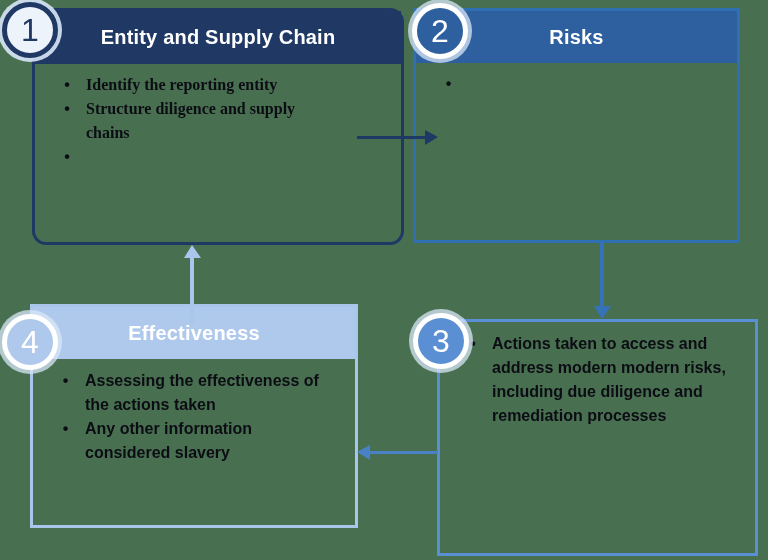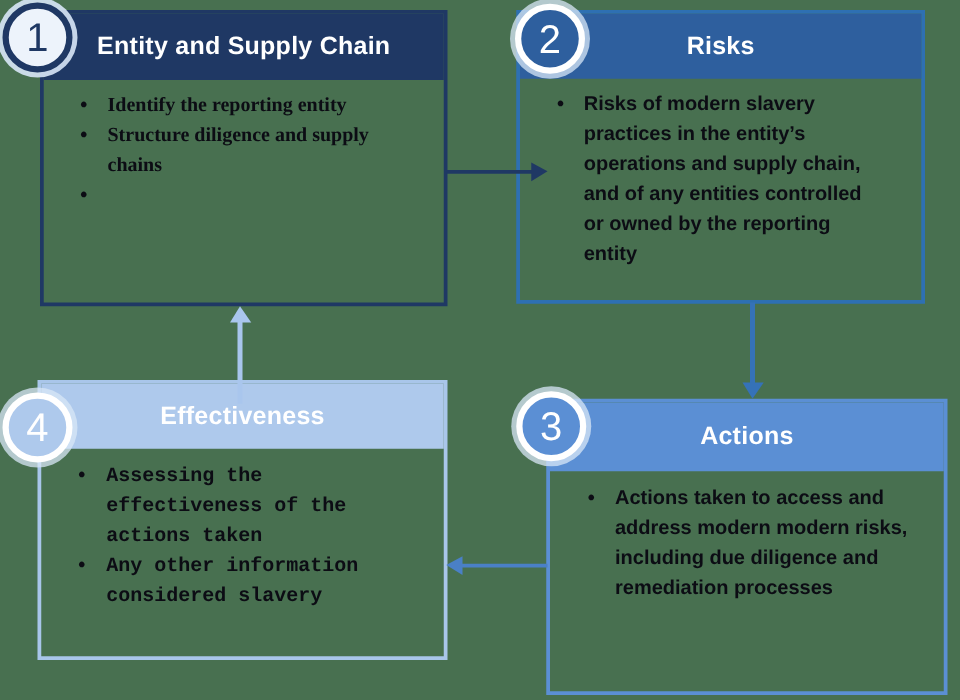--- a/index.html
+++ b/index.html
@@ -41,21 +41,21 @@
     align-items: flex-start;
     color: #0c0c14;
     font-weight: bold;
     font-size: 16px;
     line-height: 24px;
   }
   .dot { flex: 0 0 auto; text-align: center; }
   .btxt { flex: 0 0 auto; }
 
   
-  .box1 { left: 32px; top: 8px;  width: 326px; height: 237px; border-color: #1F3864; }
+  .box1 { left: 32px; top: 8px;  width: 372px; height: 237px; border-color: #1F3864; border-radius: 14px; }
   .box1 .hdr { height: 53px; background: #1F3864; }
   .box1 li { padding-left: 13px; }
   .box1 .dot { width: 38px; }
   .box1 .btxt { width: 235px; font-family: Liberation Serif, serif; }
 
   
   .box2 { left: 413px; top: 8px; width: 327px; height: 235px; border-color: #2E70B2; }
   .box2 .hdr { height: 52px; background: #2E5F9E; }
   .box2 li { padding-left: 14px; }
   .box2 .dot { width: 37px; }
@@ -68,21 +68,21 @@
   .box3 li { padding-left: 14px; }
   .box3 .dot { width: 38px; }
   .box3 .btxt { width: 240px; }
 
   
   .box4 { left: 30px; top: 304px; width: 328px; height: 224px; border-color: #A9C6EA; }
   .box4 .hdr { height: 52px; background: #AEC9EC; }
   .box4 ul { padding-top: 10px; }
   .box4 li { padding-left: 13px; }
   .box4 .dot { width: 39px; }
-  .box4 .btxt { width: 250px; font-family: Liberation Mono, monospace; }
+  .box4 .btxt { width: 250px; }
 
   
   .badge {
     position: absolute;
     width: 46px;
     height: 46px;
     border-radius: 50%;
     border: 5px solid #fff;
     display: flex;
     align-items: center;
@@ -144,29 +144,25 @@
     </ul>
   </section>
 
   <section class="box box2">
     <div class="hdr">
       <span>Risks</span>
     </div>
     <ul>
       <li>
         <span class="dot">•</span>
-        <span class="btxt">Risks of modern slavery practices in the entity’s operations and supply chain, and of any entities controlled or owned by the reporting entity</span>
       </li>
     </ul>
   </section>
 
   <section class="box box3">
-    <div class="hdr">
-      <span>Actions</span>
-    </div>
     <ul>
       <li>
         <span class="dot">•</span>
         <span class="btxt">Actions taken to access and address modern modern risks, including due diligence and remediation processes</span>
       </li>
     </ul>
   </section>
 
   <section class="box box4">
     <div class="hdr">

